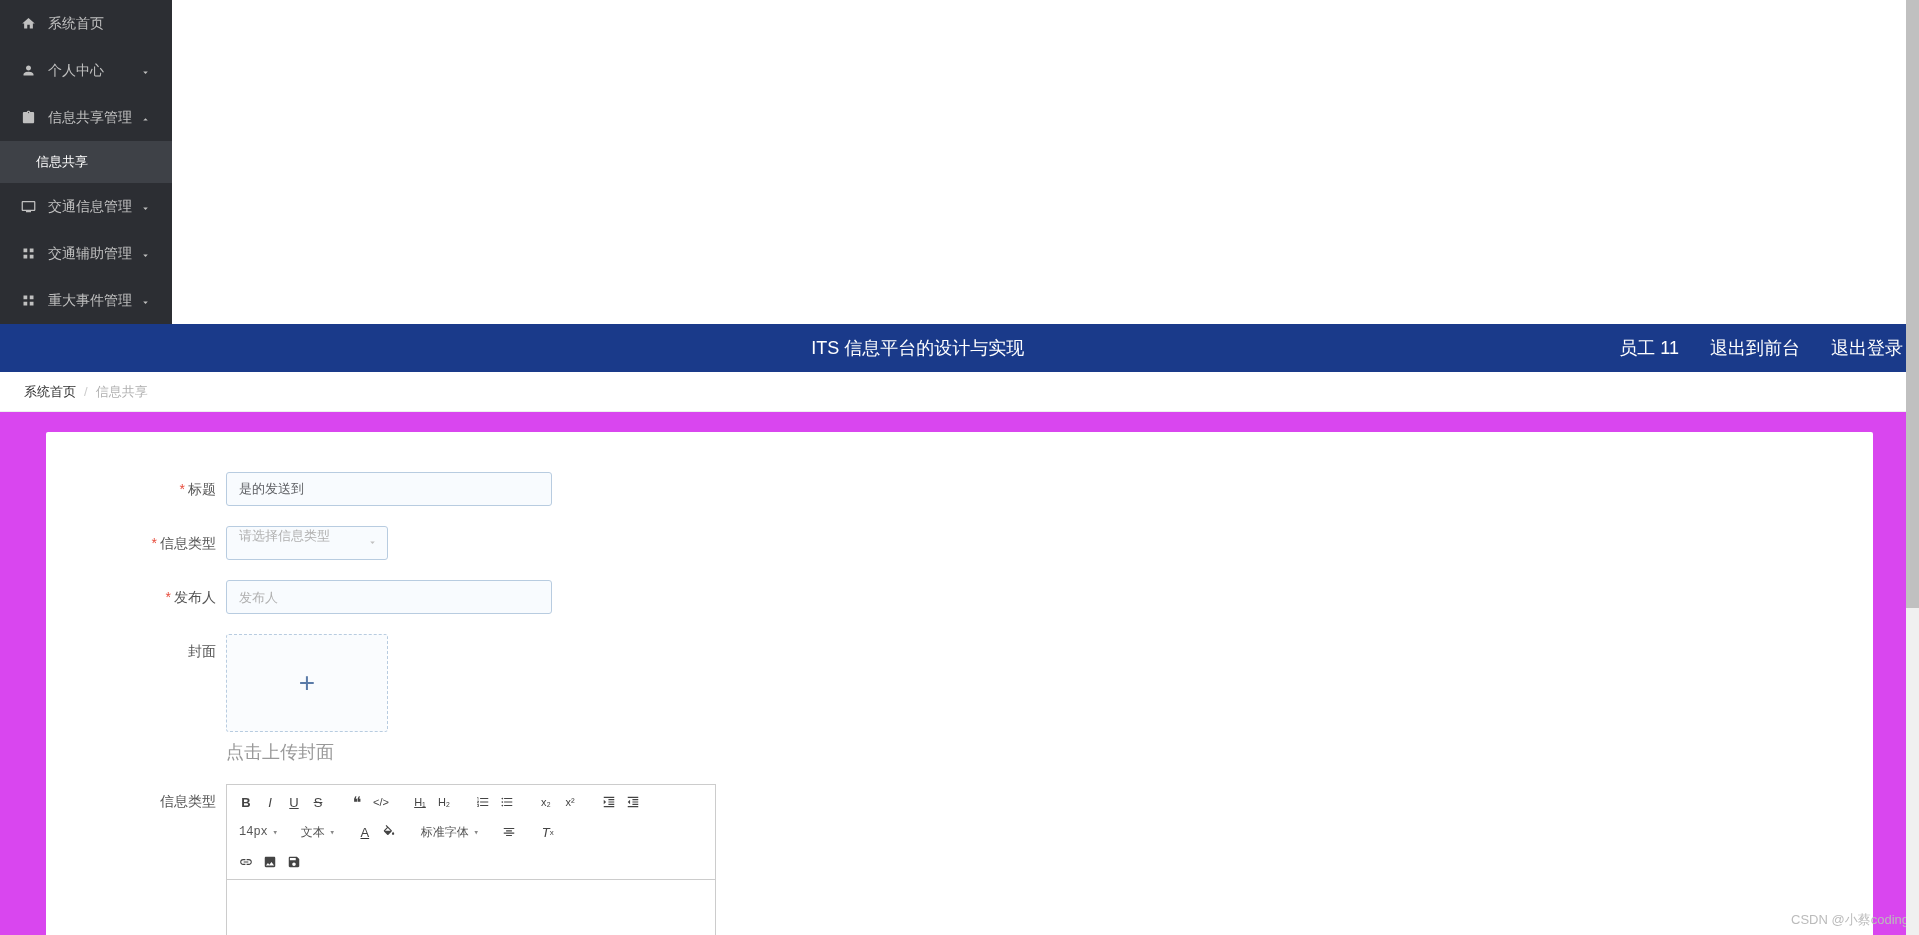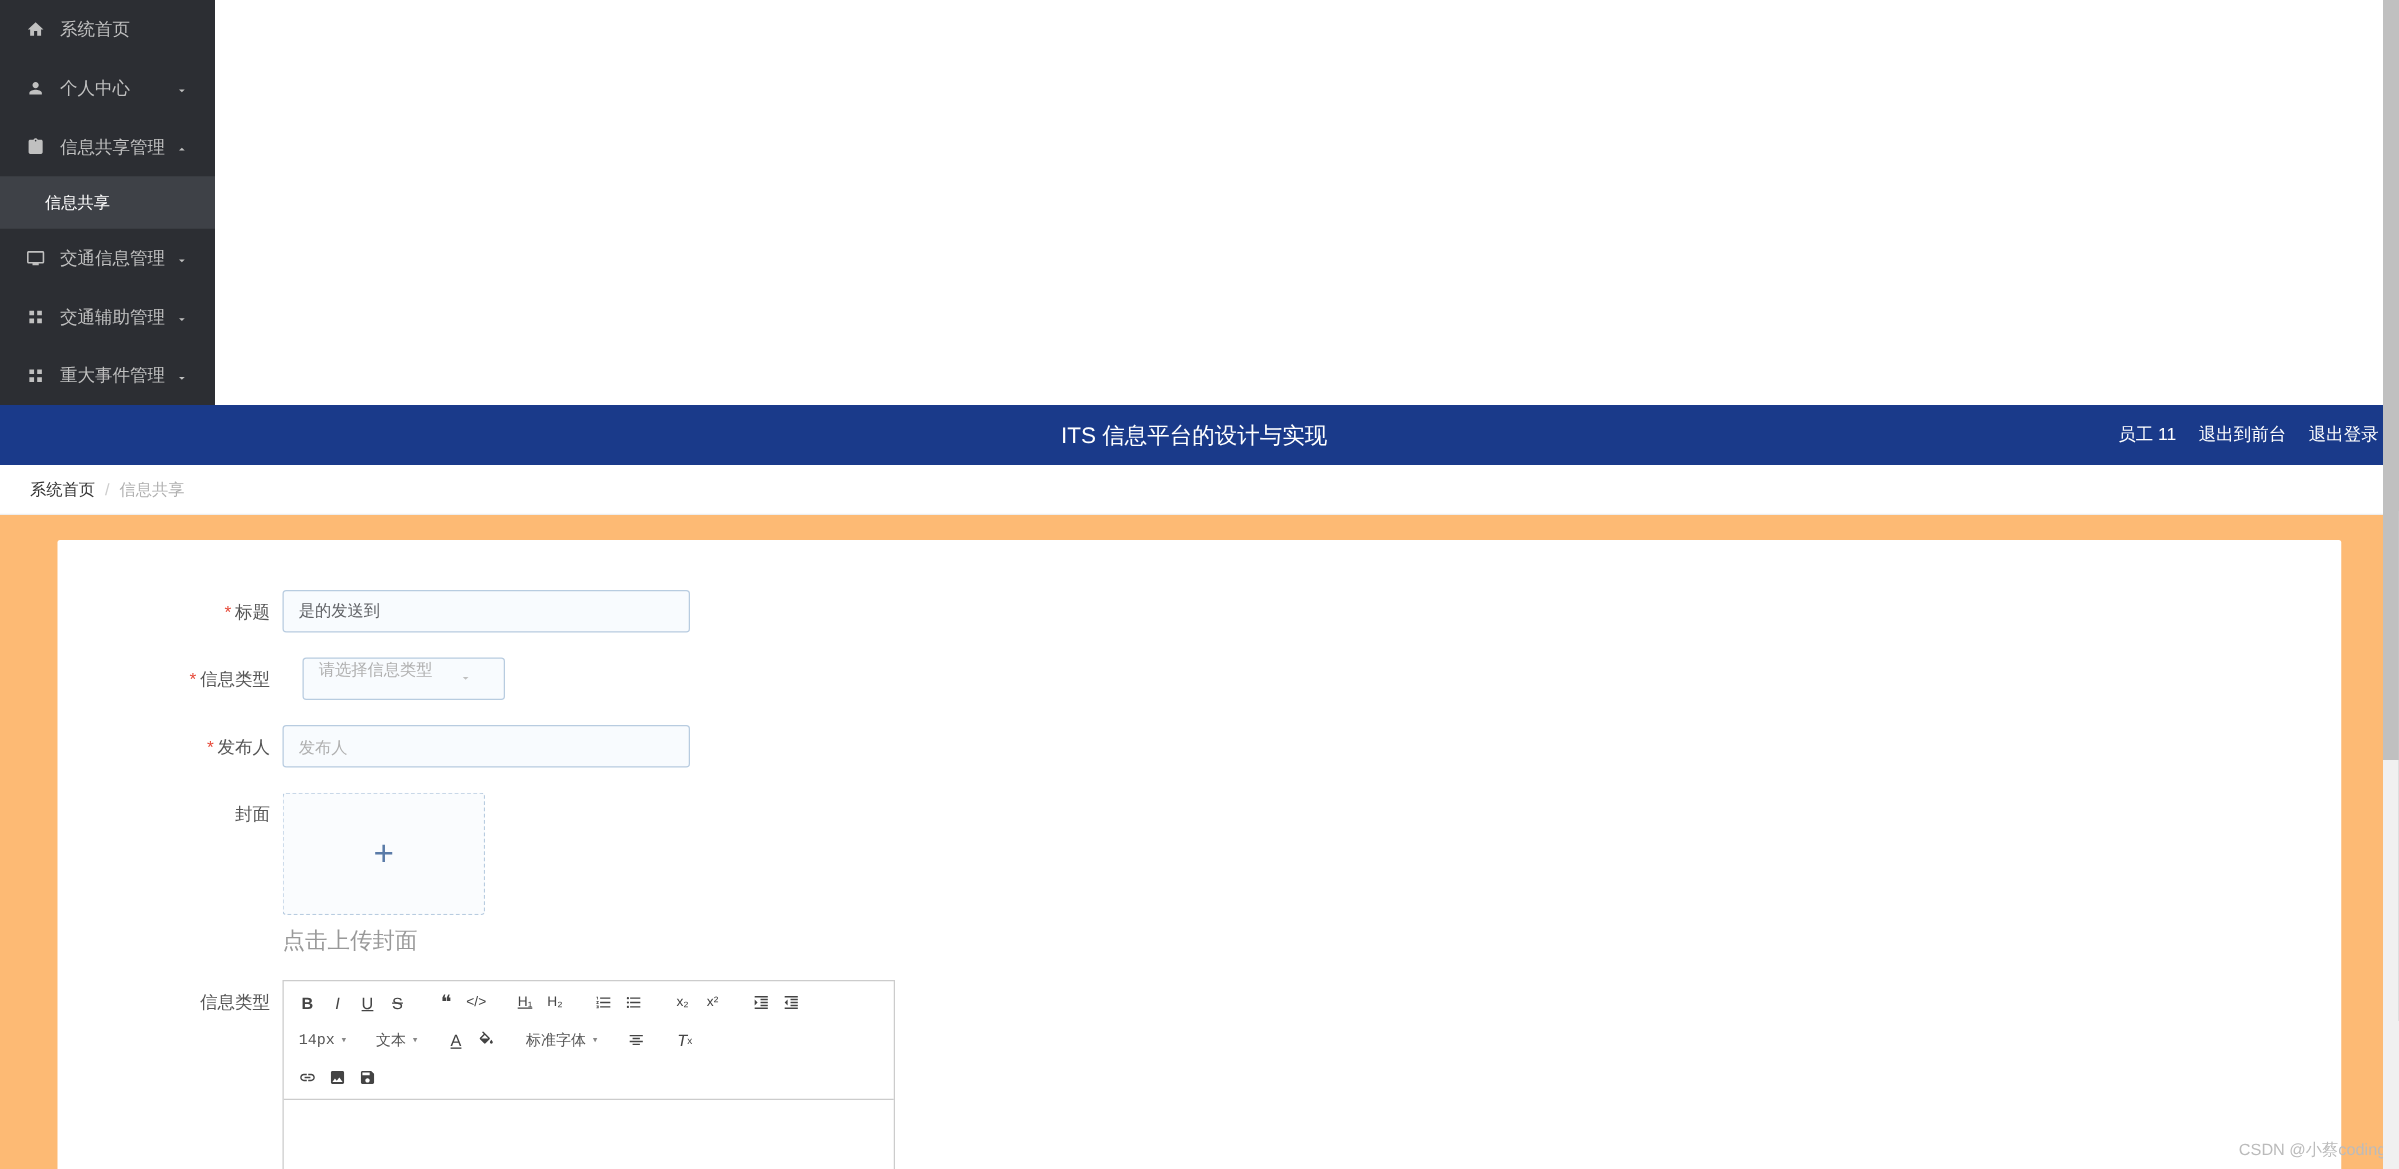--- a/index.html
+++ b/index.html
@@ -11,27 +11,27 @@
     .sidebar { width: 172px; background: #2c2e33; color: #c0c0c0; flex-shrink: 0; }
     .sidebar-item { display: flex; align-items: center; padding: 0 20px; height: 47px; cursor: pointer; }
     .sidebar-item .icon { width: 16px; height: 16px; margin-right: 12px; display: inline-flex; align-items: center; justify-content: center; }
     .sidebar-item .label { flex: 1; font-size: 14px; }
     .sidebar-item .chevron { width: 12px; height: 12px; }
     .sidebar-submenu { background: #1f2024; }
     .sidebar-subitem { padding: 12px 20px 12px 36px; font-size: 13px; cursor: pointer; }
     .sidebar-subitem.active { background: #3e4147; color: #fff; }
     
     
-    .main { flex: 1; display: flex; flex-direction: column; background: #fdba74; overflow: hidden; }
+    .main { flex: 1; display: flex; flex-direction: column; background: #d946ef; overflow: hidden; }
     
     
     .header { height: 48px; background: #1a3a8a; color: #fff; display: flex; align-items: center; justify-content: space-between; padding: 0 16px; }
     .header-left { width: 200px; }
     .header-title { flex: 1; text-align: center; font-size: 18px; font-weight: 500; }
-    .header-right { display: flex; gap: 18px; font-size: 14px; }
+    .header-right { display: flex; gap: 31px; font-size: 18px; }
     .header-right span { cursor: pointer; }
     
     
     .breadcrumb { height: 40px; background: #fff; display: flex; align-items: center; padding: 0 24px; font-size: 13px; color: #666; border-bottom: 1px solid #eee; }
     .breadcrumb .sep { margin: 0 8px; color: #ccc; }
     .breadcrumb .active { color: #b0b0b0; }
     .breadcrumb .first { color: #333; font-weight: 500; }
     
     
     .content { flex: 1; padding: 20px 46px; overflow-y: auto; }
@@ -39,21 +39,21 @@
     
     .form-row { display: flex; align-items: flex-start; margin-bottom: 20px; }
     .form-label { width: 140px; text-align: right; padding-right: 10px; line-height: 34px; color: #555; font-size: 14px; }
     .form-label .req { color: #e74c3c; margin-right: 3px; }
     .form-control { flex: 1; }
     
     .text-input { width: 326px; height: 34px; border: 1px solid #b8cce0; border-radius: 3px; padding: 0 12px; font-size: 13px; color: #606266; background: #f8fbfe; }
     .text-input::placeholder { color: #b0b0b0; }
     
     .select-wrap { position: relative; width: 162px; }
-    .select-input { width: 100%; height: 34px; border: 1px solid #b8cce0; border-radius: 3px; padding: 0 28px 0 12px; font-size: 13px; color: #b0b0b0; background: #f8fbfe; cursor: pointer; margin-left: 16px; }
+    .select-input { width: 100%; height: 34px; border: 1px solid #b8cce0; border-radius: 3px; padding: 0 28px 0 12px; font-size: 13px; color: #b0b0b0; background: #f8fbfe; cursor: pointer; }
     .select-arrow { position: absolute; right: 10px; top: 50%; transform: translateY(-50%); pointer-events: none; }
     
     .date-wrap { position: relative; width: 162px; }
     .date-input { width: 100%; height: 34px; border: 1px solid #b8cce0; border-radius: 3px; padding: 0 12px 0 30px; font-size: 13px; color: #666; background: #f8fbfe; }
     .date-icon { position: absolute; left: 10px; top: 50%; transform: translateY(-50%); pointer-events: none; }
     
     .upload-box { width: 162px; height: 98px; border: 1px dashed #b8cce0; border-radius: 3px; display: flex; align-items: center; justify-content: center; cursor: pointer; background: #fafcfe; }
     .upload-plus { font-size: 28px; color: #5a7ba8; font-weight: 300; }
     .upload-hint { font-size: 18px; color: #999; margin-top: 8px; }
     

